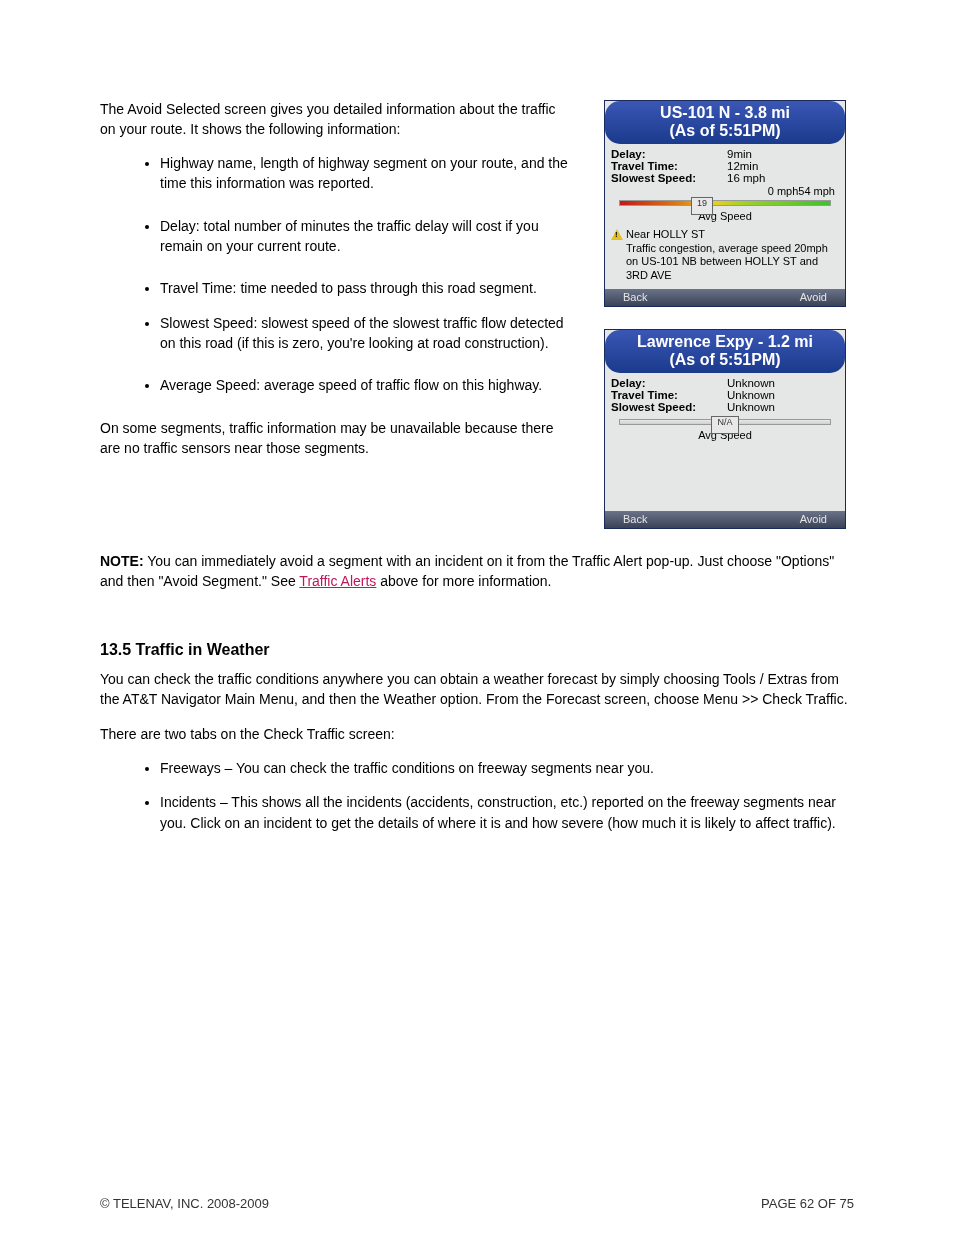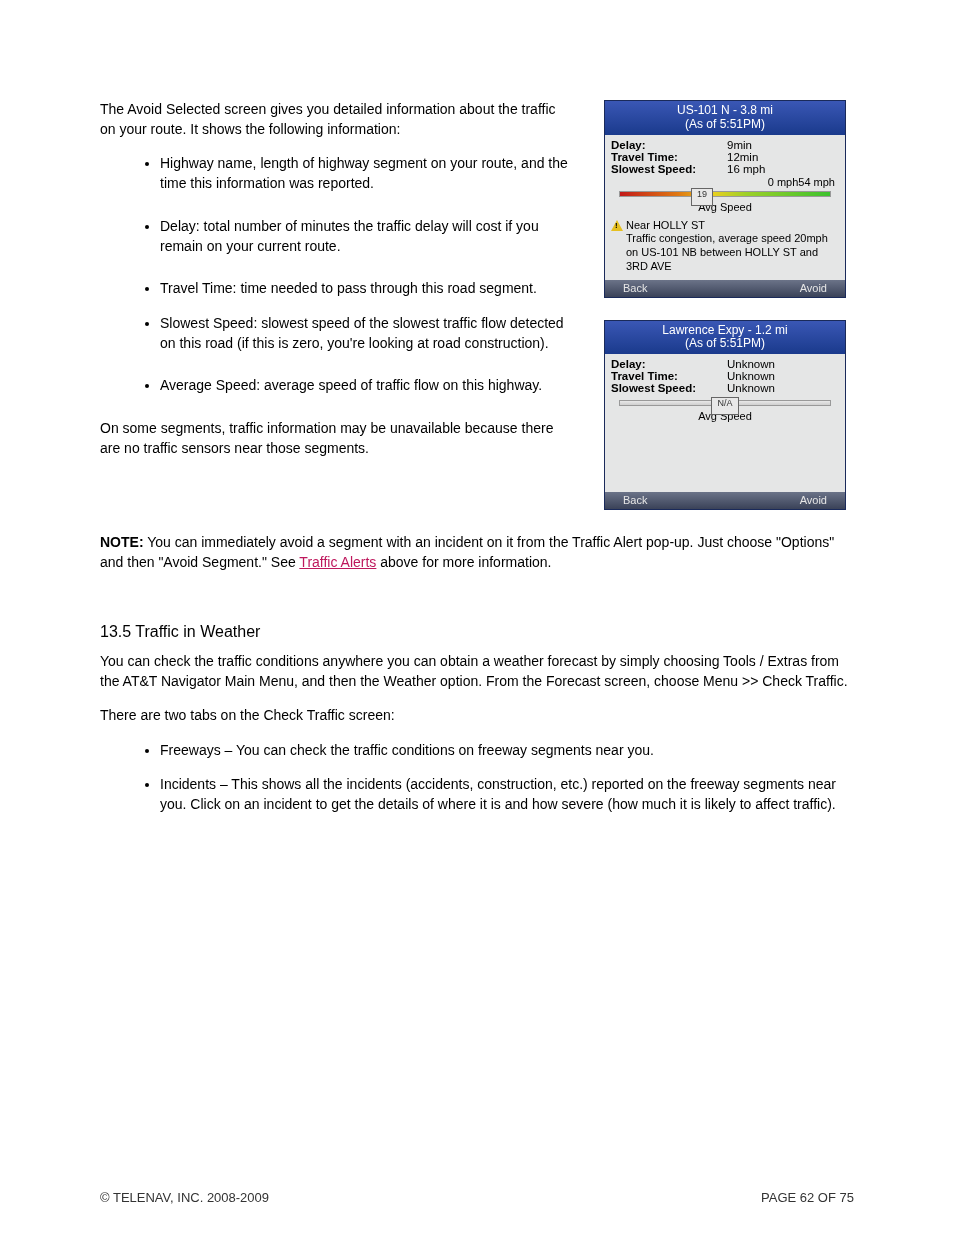--- a/index.html
+++ b/index.html
@@ -29,42 +29,43 @@
     gap: 22px;
   }
   .intro { margin-bottom: 14px; line-height: 1.4; }
   ul.outer { list-style: disc; padding-left: 60px; }
   ul.outer > li { margin-bottom: 22px; line-height: 1.45; }
   ul.outer > li.tight { margin-bottom: 14px; }
   .after-list { margin-top: 10px; line-height: 1.45; }
   .note-block { margin-top: 22px; line-height: 1.45; }
   .note-label { font-weight: bold; }
   .link { color: #be185d; text-decoration: underline; }
-  h3.section { font-size: 16px; font-weight: normal; margin-top: 50px; margin-bottom: 10px; }
+  h3.section { font-size: 16px; font-weight: bold; margin-top: 50px; margin-bottom: 10px; }
   .section-body { line-height: 1.45; margin-bottom: 14px; }
   ul.small { list-style: disc; padding-left: 60px; }
   ul.small > li { margin-bottom: 14px; line-height: 1.45; }
 
   
   .screen {
     width: 242px;
     border: 1px solid #1a2a5a;
     background: #e5e6e6;
     font-size: 11.5px;
     font-family: Arial, sans-serif;
     position: relative;
   }
   .screen-header {
     background: linear-gradient(#3a57b5, #1a3a8c);
     color: #fff;
     text-align: center;
     padding: 3px 0 3px;
-    font-weight: normal;
-    font-size: 12px;
+    font-weight: bold;
+    font-size: 16px;
     line-height: 1.15;
+    border-radius: 15px;
   }
   .screen-body {
     padding: 4px 6px 6px;
     min-height: 90px;
   }
   .row { display: flex; }
   .row .lbl { font-weight: bold; width: 116px; }
   .row .val { }
   .speed-range {
     display: flex; justify-content: flex-end;
@@ -127,21 +128,21 @@
     color: #e6e6e6;
     display: flex;
     justify-content: space-between;
     padding: 2px 18px 3px;
     font-size: 11px;
   }
   .screen.tall .screen-body { min-height: 138px; }
 
   .page-footer {
     position: absolute;
-    left: 100px; right: 100px; bottom: 30px;
+    left: 100px; right: 100px; bottom: 24px;
     display: flex;
     justify-content: space-between;
     font-size: 13px;
     color: #333;
   }
 </style>
 </head>
 <body>
 
 <div class="main-row">

